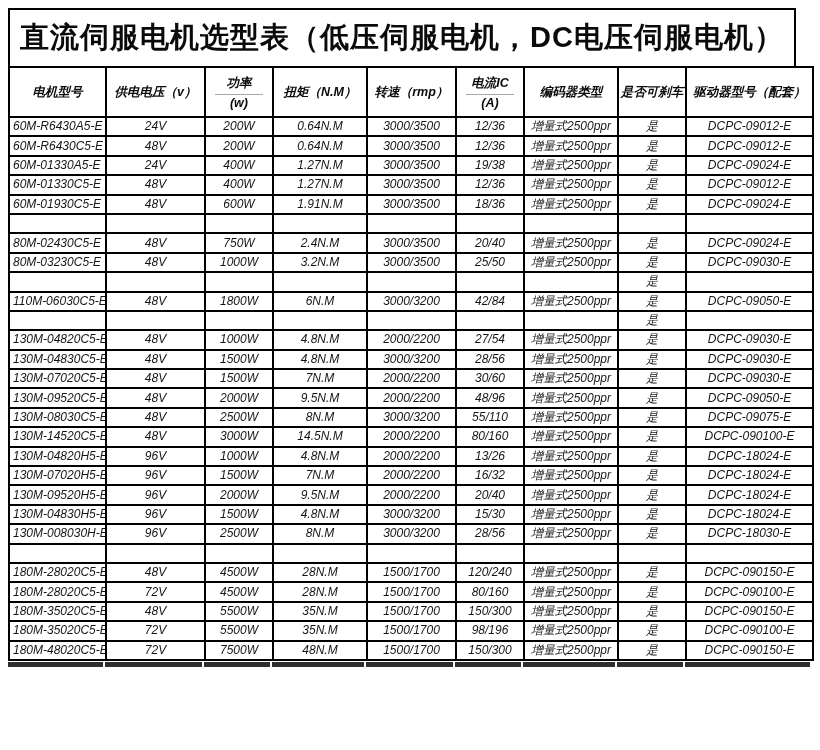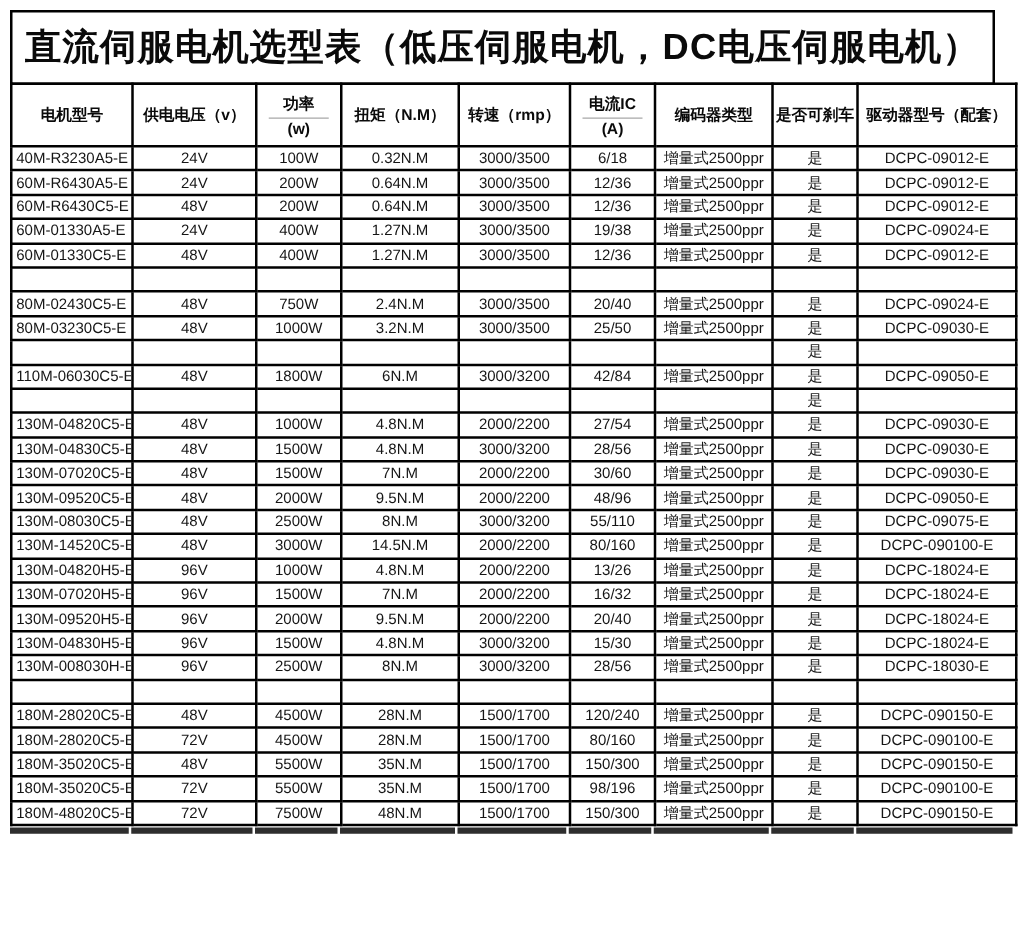--- a/index.html
+++ b/index.html
@@ -17,20 +17,21 @@
     font-size: 29px; font-weight: bold; letter-spacing: 1px;
     color: #0a0a0a;
     box-sizing: content-box;
   }
 
   table.motor {
     border-collapse: collapse;
     table-layout: fixed;
     width: 804px;
     margin-top: -2px;
+    font-style: italic;
   }
   table.motor th, table.motor td {
     border: 2px solid #000;
     overflow: hidden;
     white-space: nowrap;
     padding: 0;
   }
   table.motor thead th {
     height: 48px;
     font-size: 12.5px;
@@ -104,31 +105,20 @@
           <th><span>扭矩（N.M）</span></th>
           <th><span>转速（rmp）</span></th>
           <th><span>电流IC</span><span class="sub">(A)</span></th>
           <th><span>编码器类型</span></th>
           <th><span>是否可刹车</span></th>
           <th><span>驱动器型号（配套）</span></th>
         </tr>
     </thead>
     <tbody id="table-body">
         <tr>
-          <td class="model">40M-R3230A5-E</td>
-          <td>24V</td>
-          <td>100W</td>
-          <td>0.32N.M</td>
-          <td>3000/3500</td>
-          <td>6/18</td>
-          <td>增量式2500ppr</td>
-          <td>是</td>
-          <td>DCPC-09012-E</td>
-        </tr>
-        <tr>
           <td class="model">60M-R6430A5-E</td>
           <td>24V</td>
           <td>200W</td>
           <td>0.64N.M</td>
           <td>3000/3500</td>
           <td>12/36</td>
           <td>增量式2500ppr</td>
           <td>是</td>
           <td>DCPC-09012-E</td>
         </tr>
@@ -157,20 +147,31 @@
         <tr>
           <td class="model">60M-01330C5-E</td>
           <td>48V</td>
           <td>400W</td>
           <td>1.27N.M</td>
           <td>3000/3500</td>
           <td>12/36</td>
           <td>增量式2500ppr</td>
           <td>是</td>
           <td>DCPC-09012-E</td>
+        </tr>
+        <tr>
+          <td class="model">60M-01930C5-E</td>
+          <td>48V</td>
+          <td>600W</td>
+          <td>1.91N.M</td>
+          <td>3000/3500</td>
+          <td>18/36</td>
+          <td>增量式2500ppr</td>
+          <td>是</td>
+          <td>DCPC-09024-E</td>
         </tr>
         <tr>
           <td class="model"></td>
           <td></td>
           <td></td>
           <td></td>
           <td></td>
           <td></td>
           <td></td>
           <td></td>

